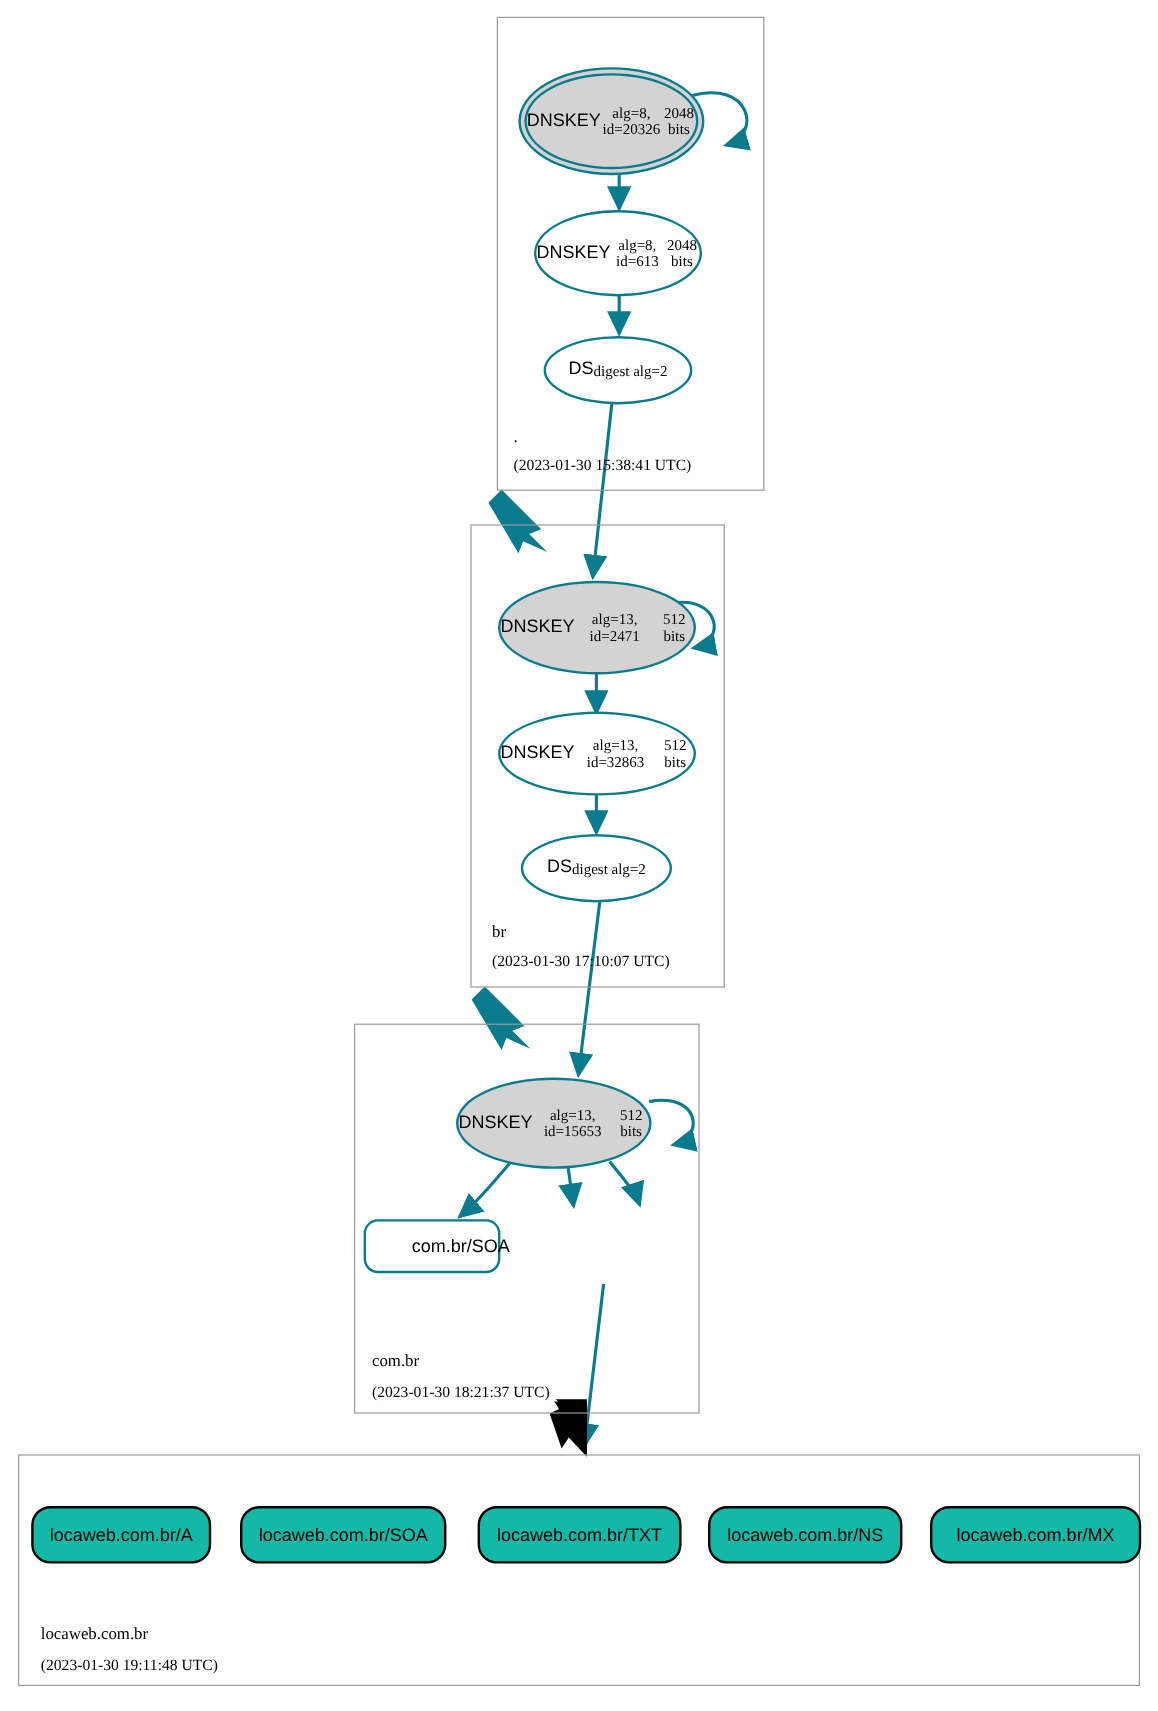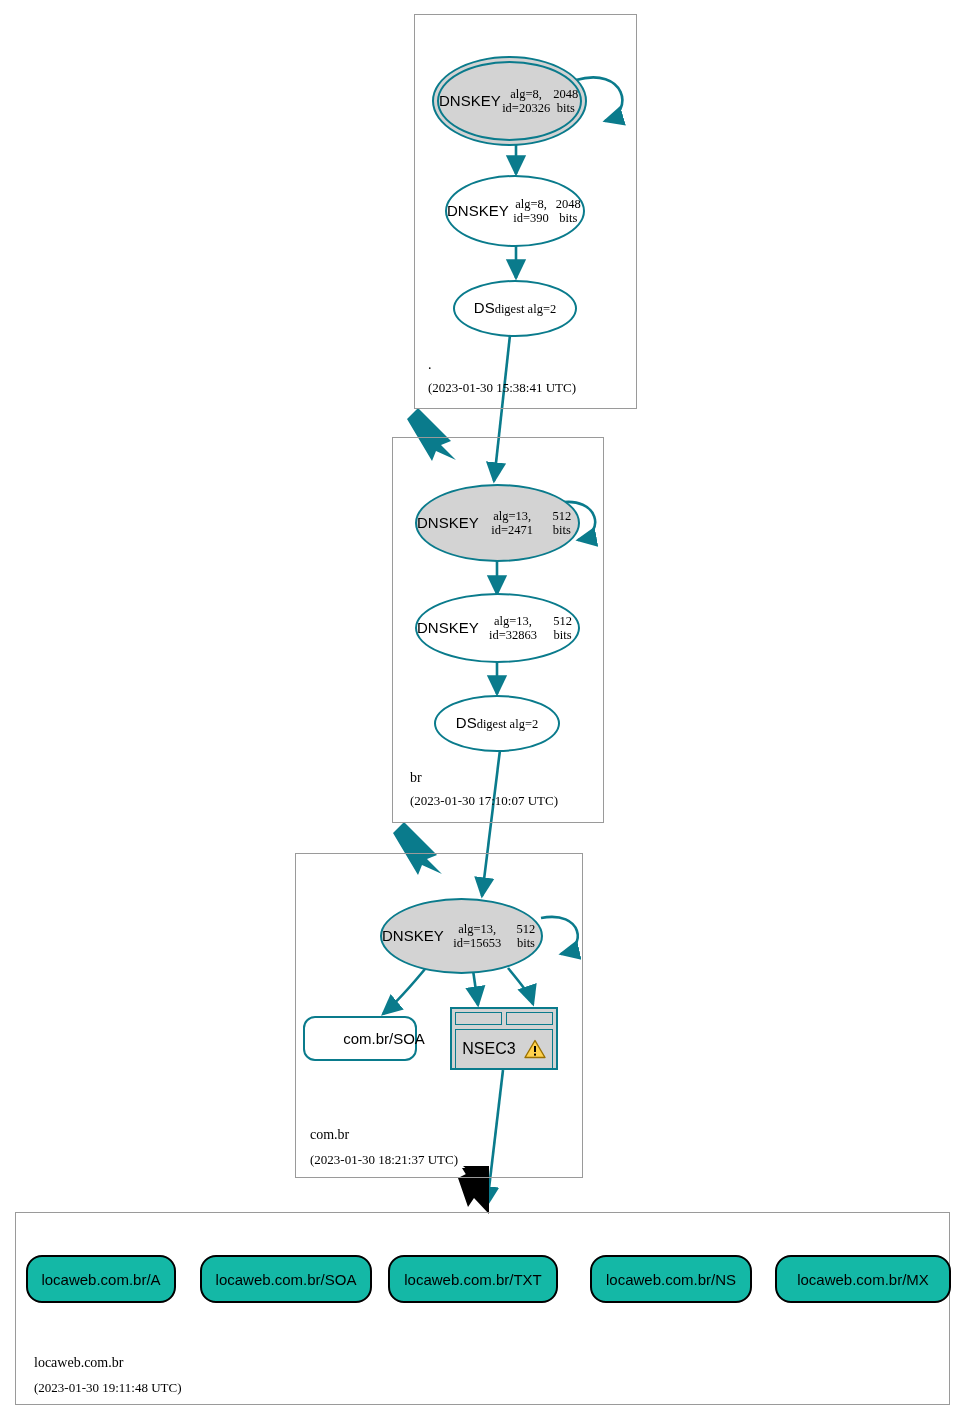--- a/index.html
+++ b/index.html
@@ -219,21 +219,21 @@
 
   <div class="dbl-outer" style="left:432px; top:56px; width:155px; height:90px;"></div>
   <div class="node ellipse filled" style="left:437px; top:61px; width:145px; height:80px;">
     <div class="t1">DNSKEY</div>
     <div class="t2">alg=8, id=20326</div>
     <div class="t3">2048 bits</div>
   </div>
 
   <div class="node ellipse plain" style="left:445px; top:175px; width:140px; height:72px;">
     <div class="t1">DNSKEY</div>
-    <div class="t2">alg=8, id=390</div>
+    <div class="t2">alg=8, id=613</div>
     <div class="t3">2048 bits</div>
   </div>
 
   <div class="node ellipse plain" style="left:453px; top:280px; width:124px; height:57px;">
     <div class="t1">DS</div>
     <div class="t2">digest alg=2</div>
   </div>
 
   <div class="zone-label zone-name" style="left:428px; top:357px;">.</div>
   <div class="zone-label zone-time" style="left:428px; top:380px;">(2023-01-30 15:38:41 UTC)</div>
@@ -265,47 +265,33 @@
   <div class="node ellipse filled" style="left:380px; top:898px; width:163px; height:76px;">
     <div class="t1">DNSKEY</div>
     <div class="t2">alg=13, id=15653</div>
     <div class="t3">512 bits</div>
   </div>
 
   <div class="rrset-box" style="left:303px; top:1016px; width:114px; height:45px;padding-left:48px;">
     <span>com.br/SOA</span>
   </div>
 
-  <div class="nsec-wrap" style="left:450px; top:1007px; width:108px; height:63px;">
-    <div class="nsec-hdr">
-      <div class="cell"></div>
-      <div class="cell"></div>
-    </div>
-    <div class="nsec-body">
-      <span>NSEC3</span>
-      <svg class="warn-tri" width="22" height="20" viewBox="0 0 22 20">
-        <path d="M11,1.5 L21,18.5 L1,18.5 z" fill="#ffd24d" stroke="#9a7000" stroke-width="1.4" stroke-linejoin="round"></path>
-        <rect x="10" y="7" width="2" height="6" fill="#000000"></rect>
-        <rect x="10" y="14.6" width="2" height="2" fill="#000000"></rect>
-      </svg>
-    </div>
-  </div>
 
   <div class="zone-label zone-name" style="left:310px; top:1127px;">com.br</div>
   <div class="zone-label zone-time" style="left:310px; top:1152px;">(2023-01-30 18:21:37 UTC)</div>
 
   <div class="zone-box" style="left:15px; top:1212px; width:935px; height:193px;"></div>
 
   <div class="leaf-box" style="left:26px; top:1255px; width:150px; height:48px;">
     <span>locaweb.com.br/A</span>
   </div>
   <div class="leaf-box" style="left:200px; top:1255px; width:172px; height:48px;justify-content:center;">
     <span>locaweb.com.br/SOA</span>
   </div>
-  <div class="leaf-box" style="left:388px; top:1255px; width:170px; height:48px;">
+  <div class="leaf-box" style="left:398px; top:1255px; width:170px; height:48px;">
     <span>locaweb.com.br/TXT</span>
   </div>
   <div class="leaf-box" style="left:590px; top:1255px; width:162px; height:48px;">
     <span>locaweb.com.br/NS</span>
   </div>
   <div class="leaf-box" style="left:775px; top:1255px; width:176px; height:48px;">
     <span>locaweb.com.br/MX</span>
   </div>
 
   <div class="zone-label zone-name" style="left:34px; top:1355px;">locaweb.com.br</div>

